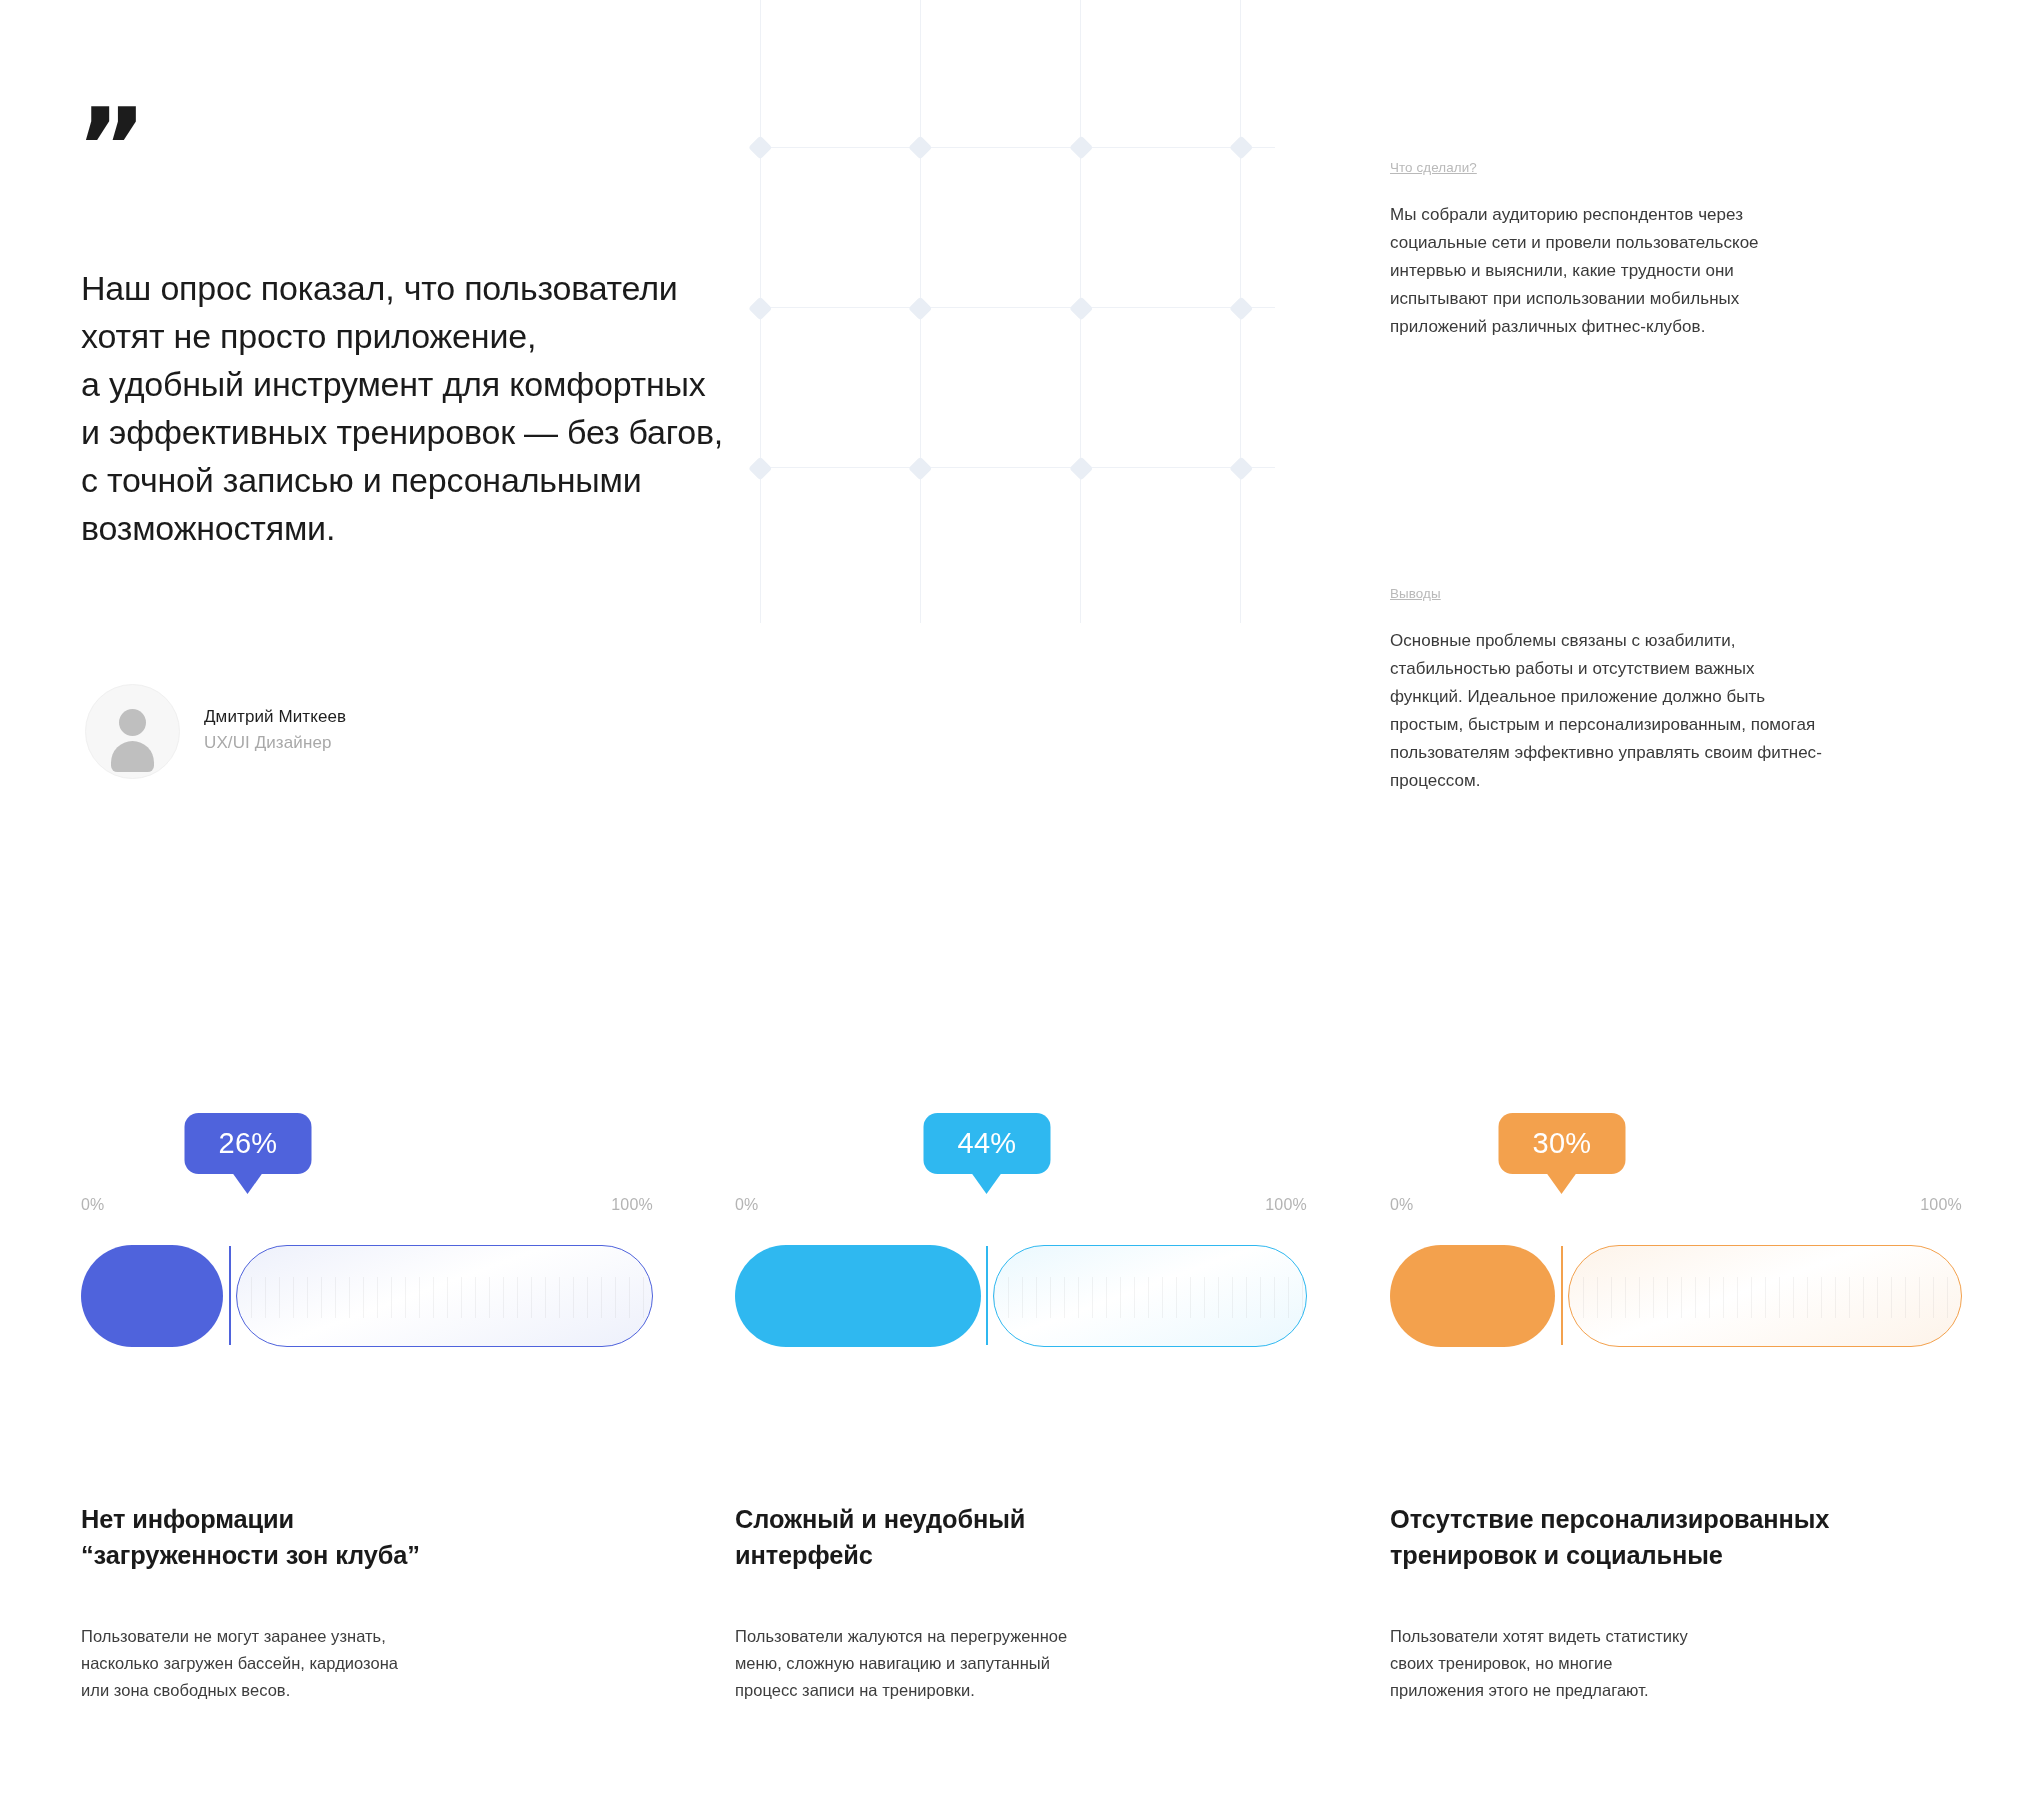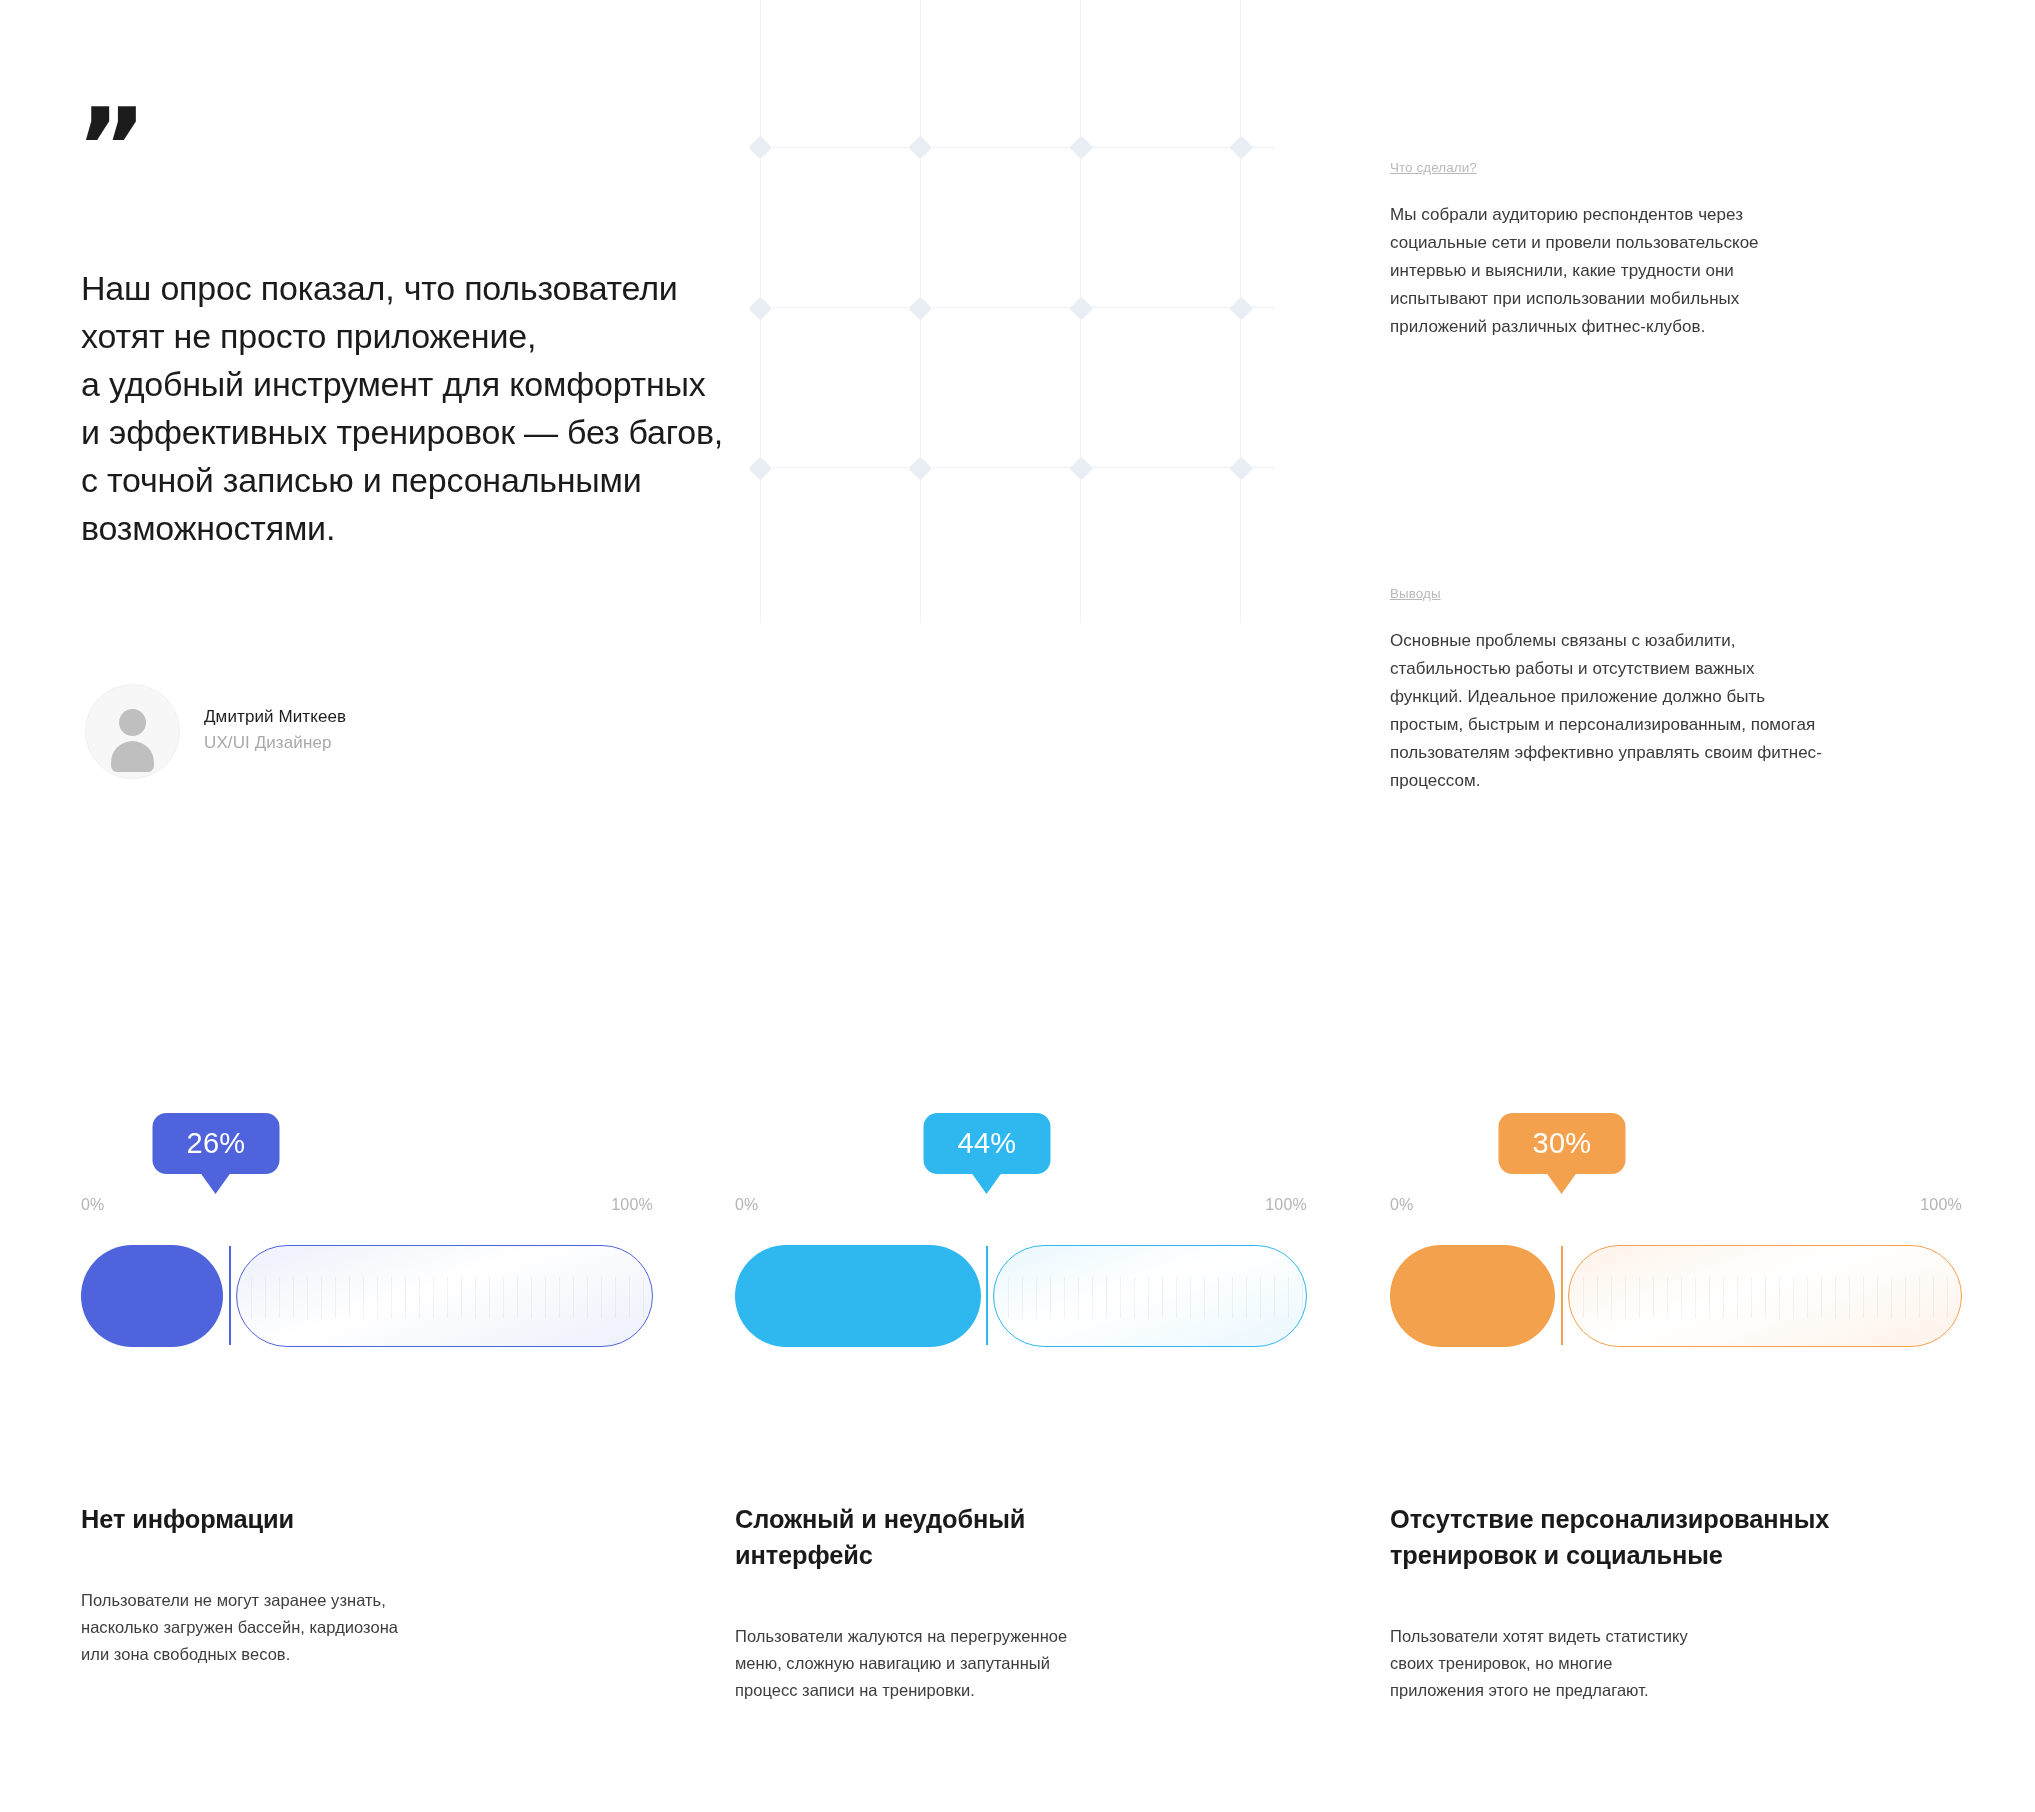--- a/index.html
+++ b/index.html
@@ -331,38 +331,39 @@
         <span class="ln">простым, быстрым и персонализированным, помогая</span>
         <span class="ln">пользователям эффективно управлять своим фитнес-</span>
         <span class="ln">процессом.</span>
       </div>
   </div>
 
   <div class="cards">
 
     <div class="card" id="card-0">
       <div class="bar-area">
-        <div class="bubble" style="background: rgb(79, 99, 220); color: rgb(79, 99, 220); left: 135px;">
+        <div class="bubble" style="background: rgb(79, 99, 220); color: rgb(79, 99, 220); left: 167px;">
           <span style="color: rgb(255, 255, 255);">26%</span>
           <span class="tail"></span>
         </div>
         <div class="scale-row">
           <span>0%</span>
           <span>100%</span>
         </div>
         <div class="bar-track">
           <div class="bar-fill" style="width: 142px; background: rgb(79, 99, 220);"></div>
           <div class="bar-divider" style="left: 148px; background: rgb(79, 99, 220);"></div>
           <div class="bar-rest" style="width: 417px; border-color: rgb(79, 99, 220); background: linear-gradient(160deg, rgb(237, 240, 251) 0%, rgb(255, 255, 255) 45%, rgb(237, 240, 251) 100%);">
             <div class="ticks"></div>
           </div>
         </div>
       </div>
       <div class="card-title">
           <span class="ln">Нет информации</span>
+          <span class="ln">“загруженности зон клуба”</span>
         </div>
       <div class="card-desc">
           <span class="ln">Пользователи не могут заранее узнать,</span>
           <span class="ln">насколько загружен бассейн, кардиозона</span>
           <span class="ln">или зона свободных весов.</span>
         </div>
     </div>
 
     <div class="card" id="card-1">
       <div class="bar-area">

